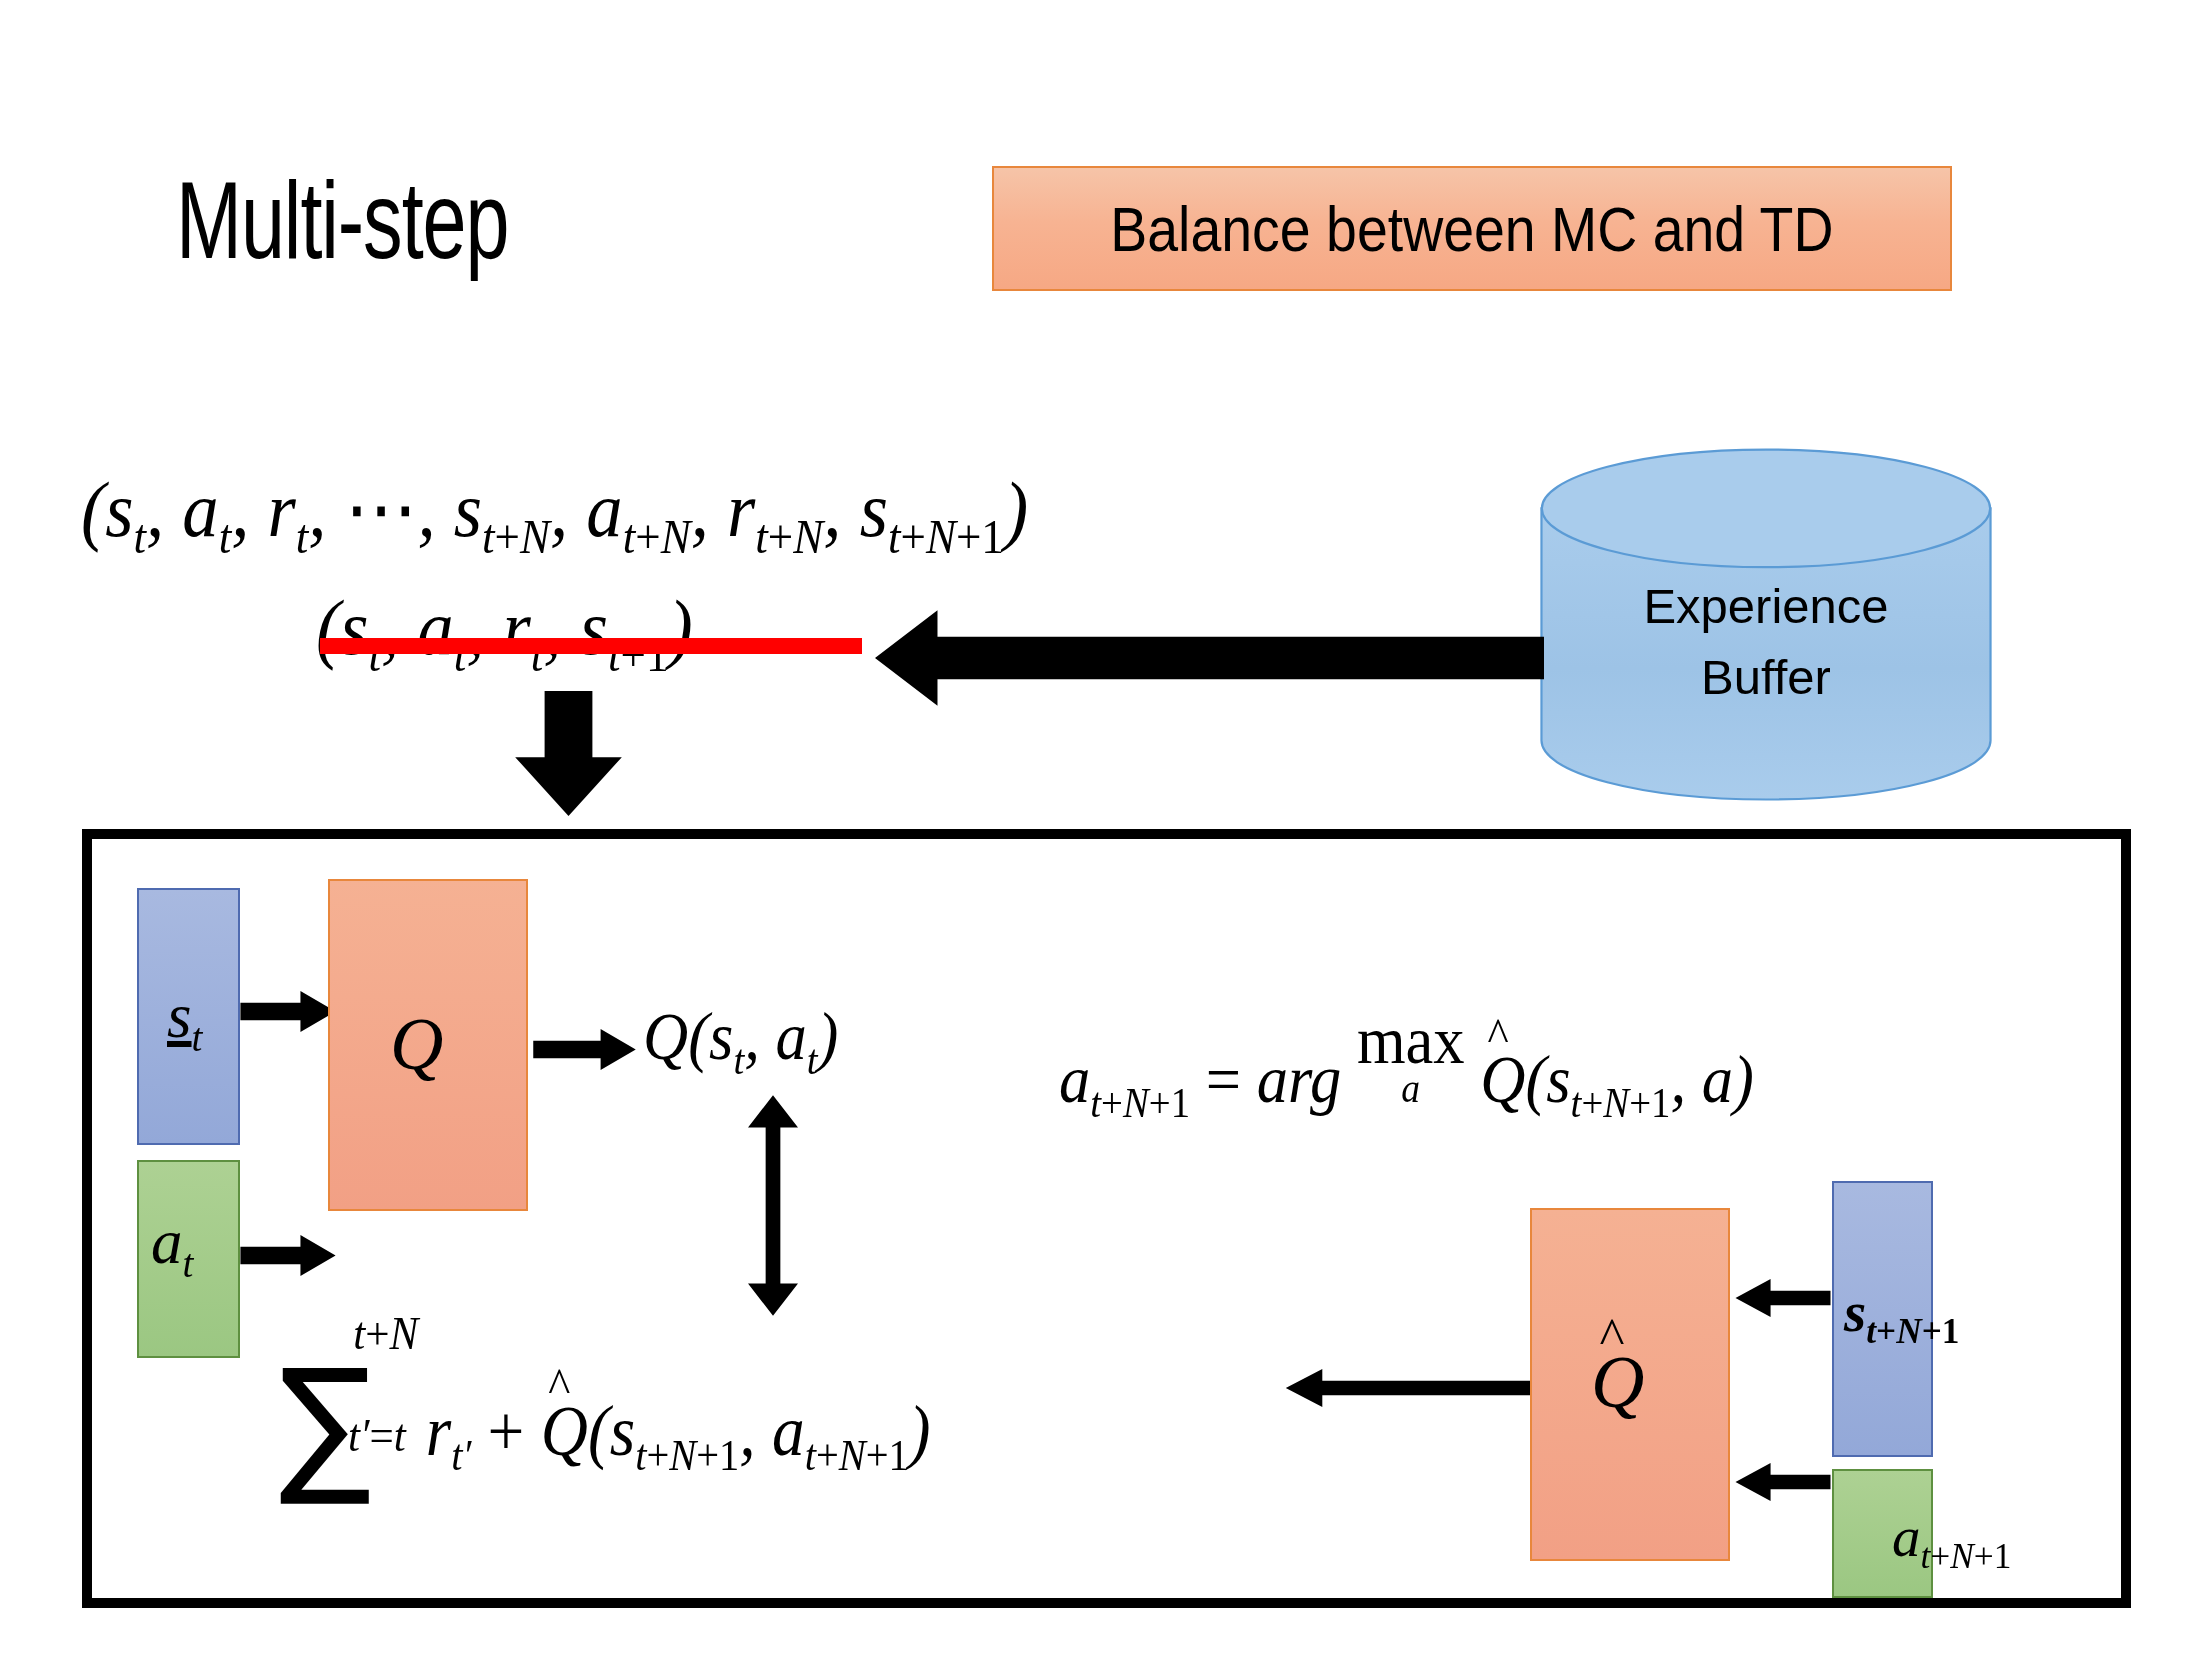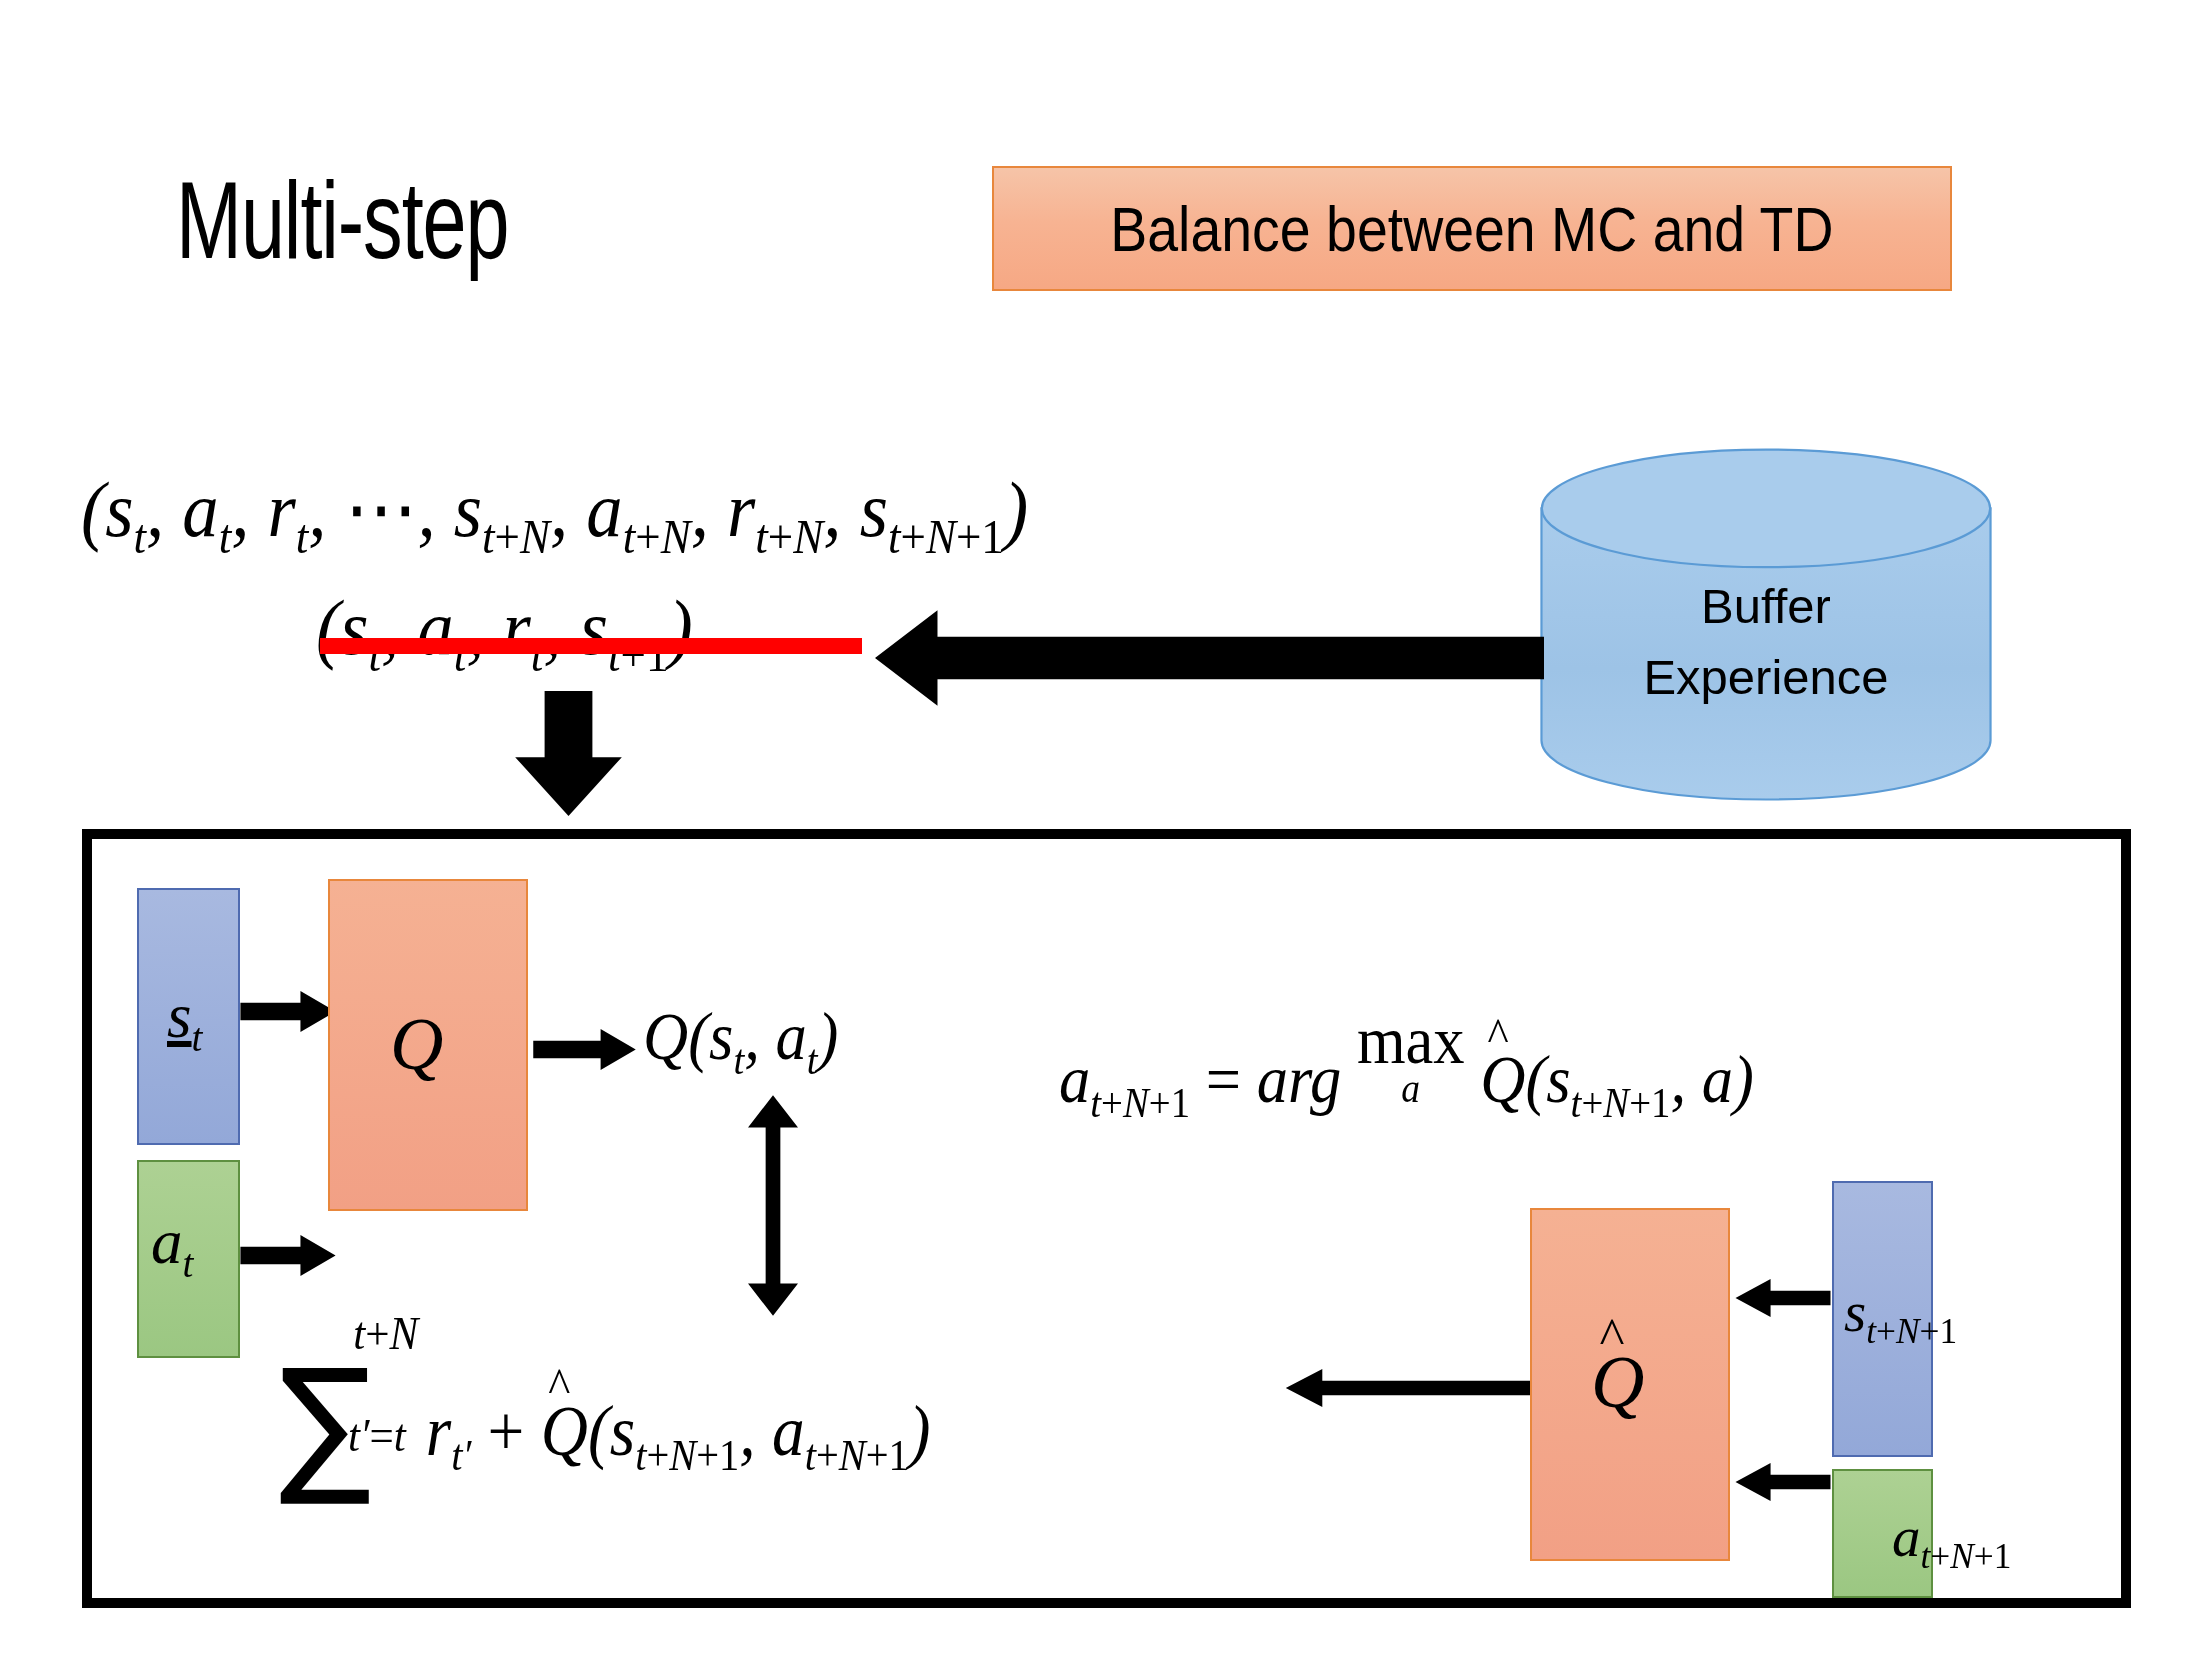--- a/index.html
+++ b/index.html
@@ -171,22 +171,22 @@
       <linearGradient id="cylBody" x1="0" y1="0" x2="0" y2="1">
         <stop offset="0%" stop-color="#A9CCEC"></stop>
         <stop offset="55%" stop-color="#9DC3E6"></stop>
         <stop offset="100%" stop-color="#A9CCEC"></stop>
       </linearGradient>
     </defs>
     <path d="M2,82 L2,398 A305,80 0 0 0 613,398 L613,82 Z" fill="url(#cylBody)" stroke="#5B9BD5" stroke-width="3"></path>
     <ellipse cx="307.5" cy="82" rx="305" ry="80" fill="#A9CCEC" stroke="#5B9BD5" stroke-width="3"></ellipse>
   </svg>
   <div id="experience-buffer-label">
+    <div>Experience</div>
     <div>Buffer</div>
-    <div>Experience</div>
   </div>
 </div>
 
 <svg class="blackshape" style="left:875px; top:610px;" width="669" height="96" viewBox="0 0 910 130">
   <polygon points="0,65 85,0 85,36 910,36 910,94 85,94 85,130" fill="#000000"></polygon>
 </svg>
 
 <svg class="blackshape" style="left:515px; top:691px;" width="107" height="125" viewBox="0 0 145 170">
   <polygon points="72.5,170 0,90 40,90 40,0 105,0 105,90 145,90" fill="#000000"></polygon>
 </svg>
@@ -231,17 +231,17 @@
 <div class="box-label" style="left:1591px; top:1345px; font-size:74px;"><span class="math" style="position:relative;">Q<span style="position:absolute; left:0.16em; top:-0.58em; font-style:normal; font-size:0.72em;">^</span></span></div>
 
 <svg class="blackshape" style="left:1735px; top:1279px;" width="96" height="38" viewBox="0 0 130 52">
   <polygon points="0,26 48,0 48,16 130,16 130,36 48,36 48,52" fill="#000000"></polygon>
 </svg>
 <svg class="blackshape" style="left:1735px; top:1463px;" width="96" height="38" viewBox="0 0 130 52">
   <polygon points="0,26 48,0 48,16 130,16 130,36 48,36 48,52" fill="#000000"></polygon>
 </svg>
 
 <div class="abs box-blue" style="left:1832px; top:1181px; width:101px; height:276px;"></div>
-<div class="box-label" style="left:1844px; top:1283px; font-size:57px;"><span class="math">s</span><sub>t<span class="up">+</span>N<span class="up">+1</span></sub></div>
+<div class="box-label" style="left:1844px; top:1283px; font-size:57px;font-weight:bold;"><span class="math">s</span><sub>t<span class="up">+</span>N<span class="up">+1</span></sub></div>
 
 <div class="abs box-green" style="left:1832px; top:1469px; width:101px; height:129px;"></div>
 <div class="box-label" style="left:1844px; top:1508px; font-size:57px;margin-left:48px;"><span class="math">a</span><sub>t<span class="up">+</span>N<span class="up">+1</span></sub></div>
 
 
 </body></html>

